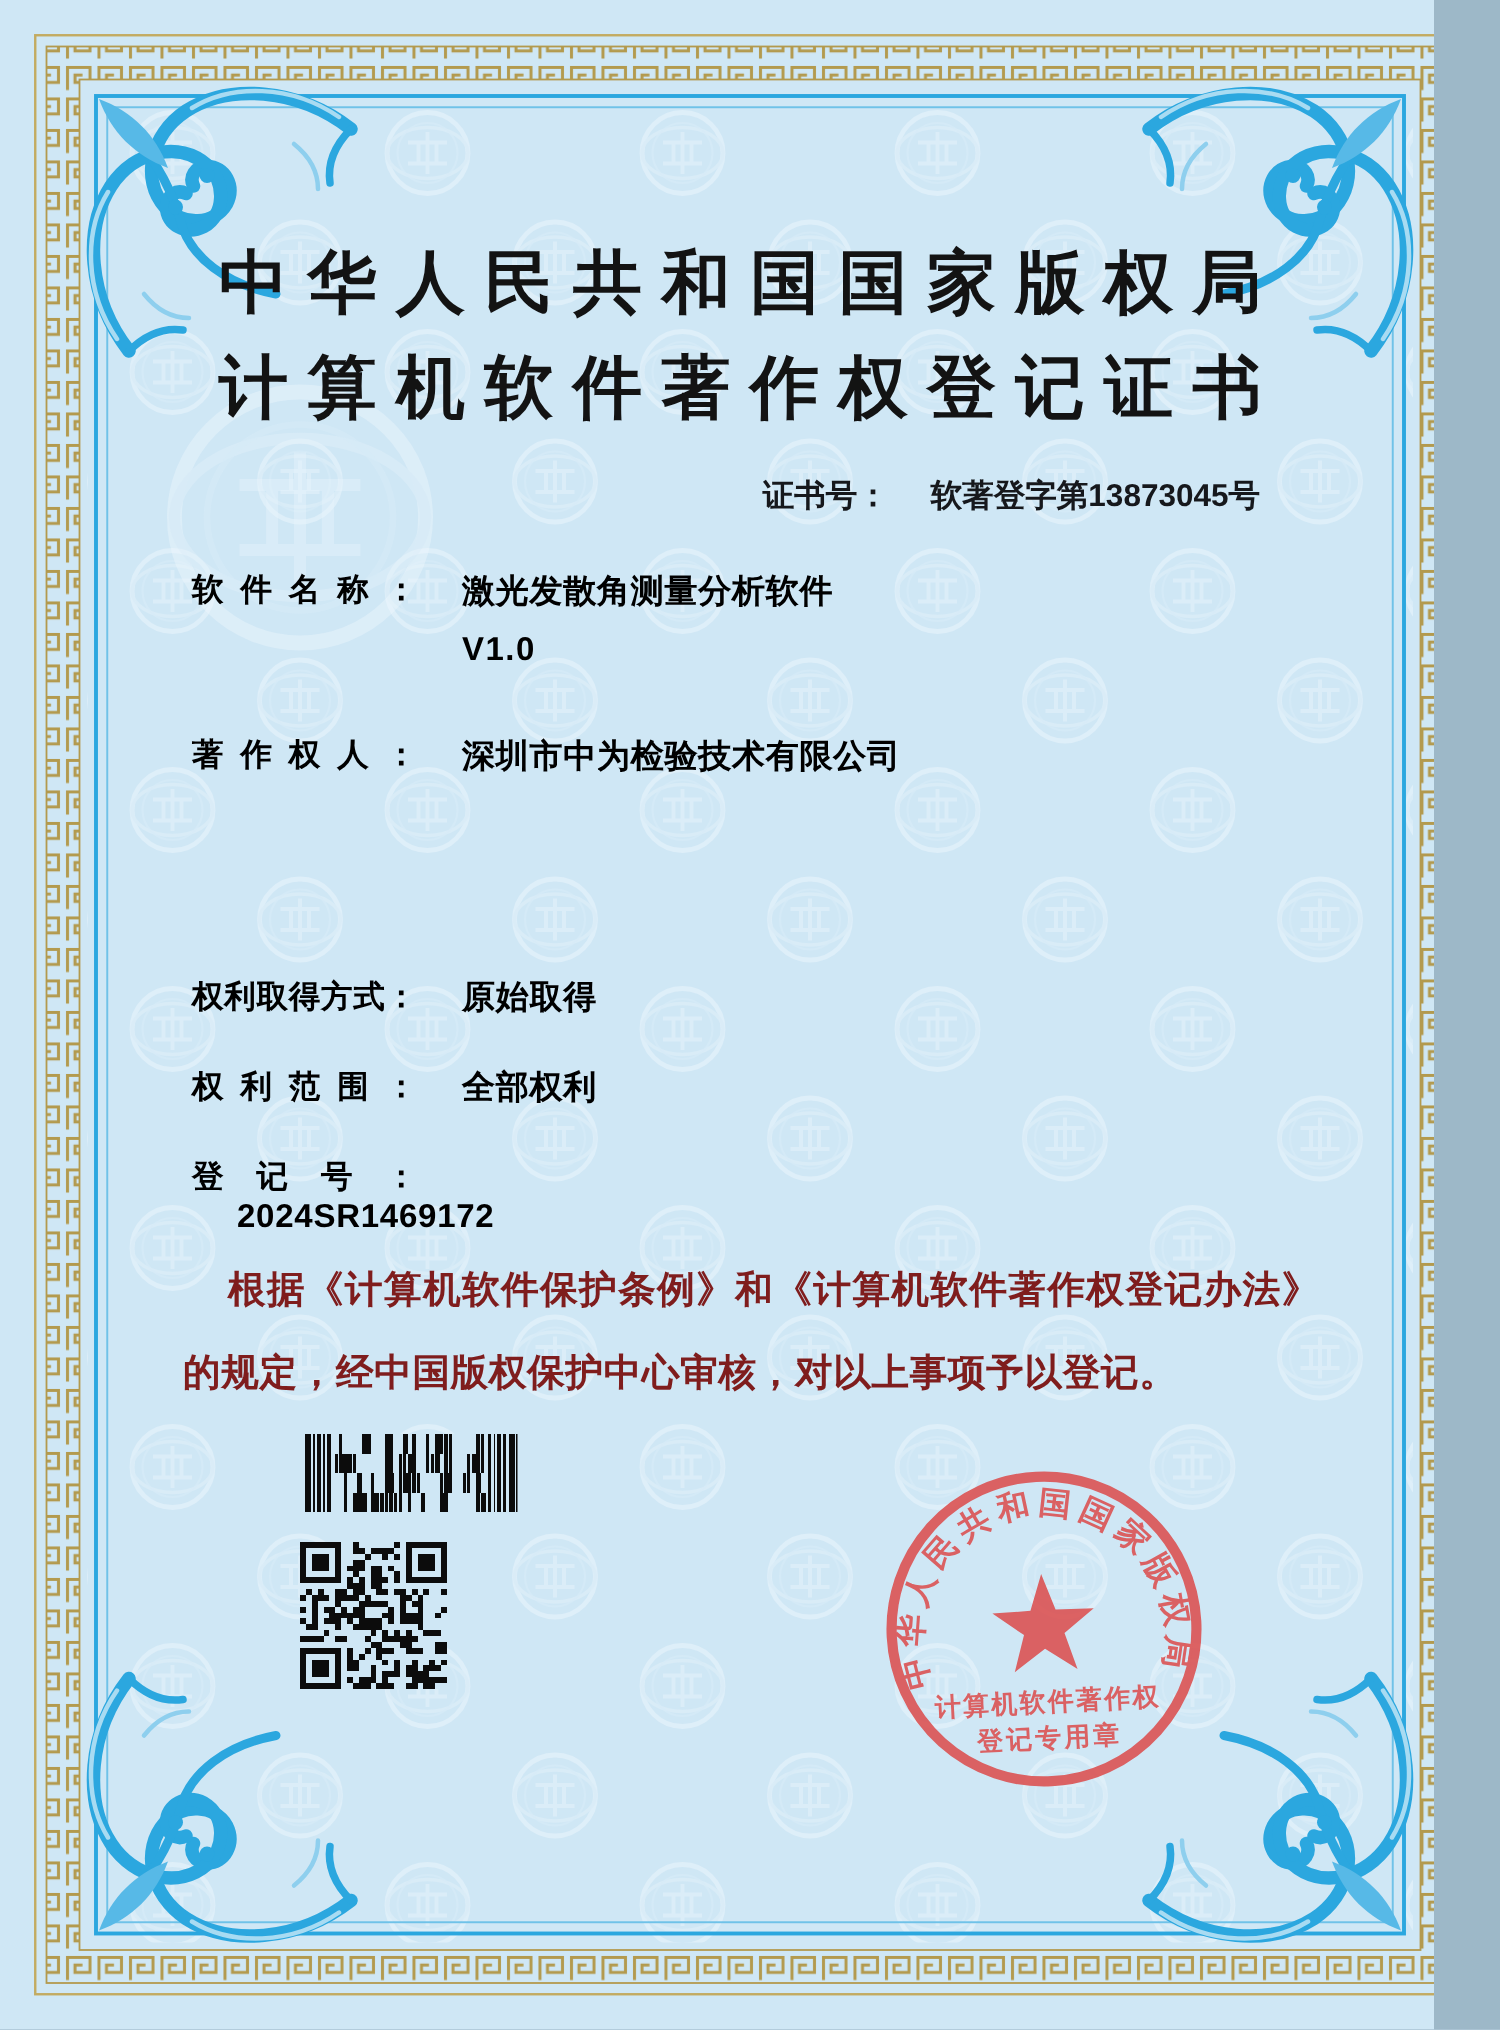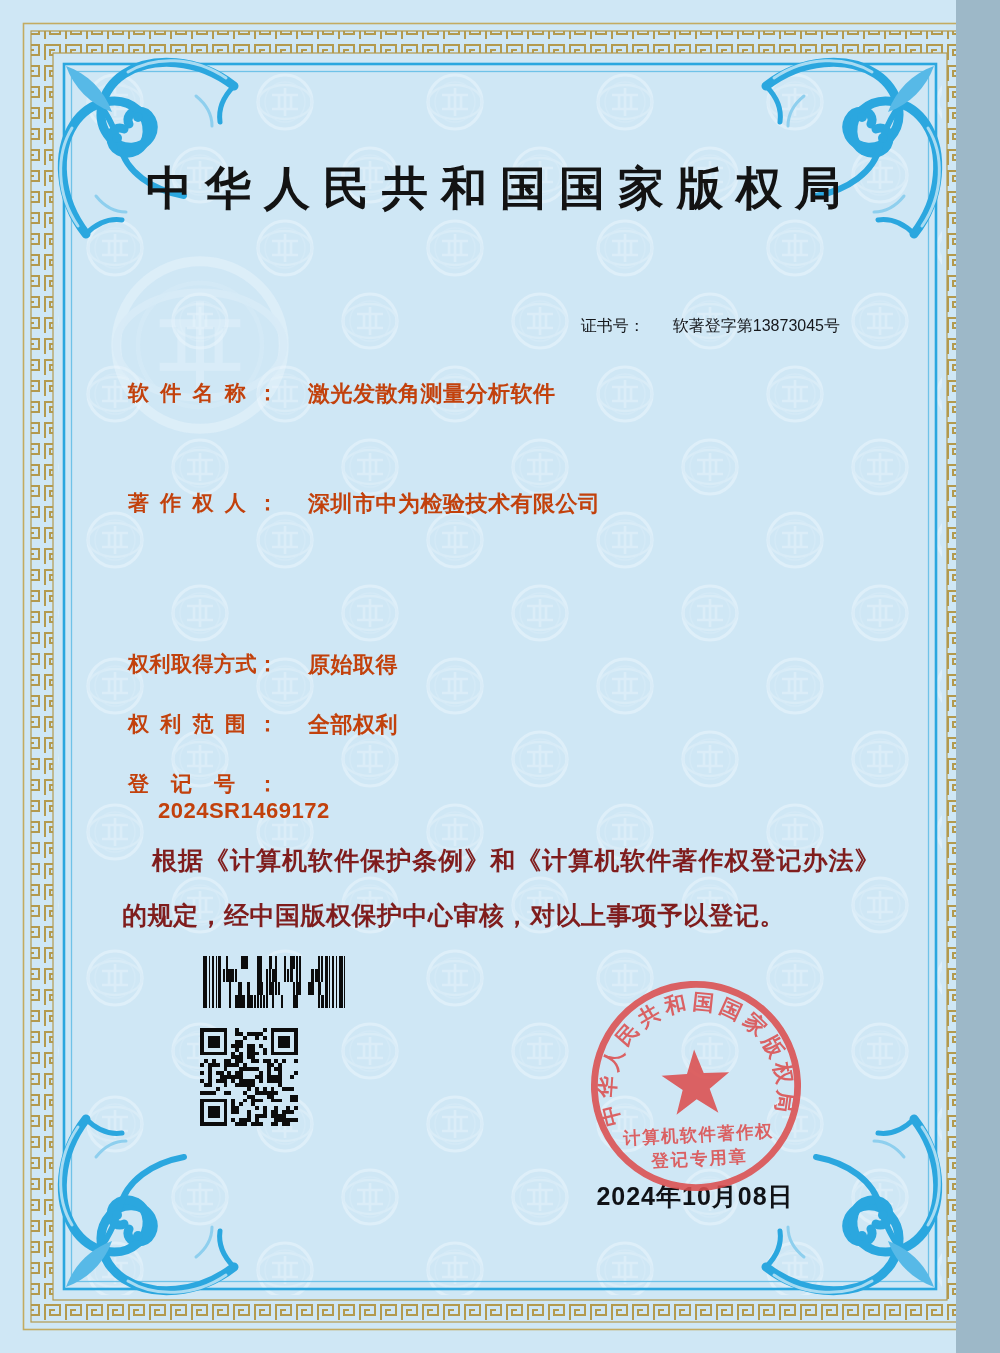--- a/index.html
+++ b/index.html
@@ -15,27 +15,27 @@
     position:absolute;left:0;width:1000px;text-align:center;z-index:2;
     font-family:"Liberation Serif","DejaVu Serif",serif;
     font-weight:700;font-size:46px;letter-spacing:13px;color:#131313;
     white-space:nowrap;
   }
   #title-line1{top:158px;}
   #title-line2{top:228px;}
 
   .certno{
     position:absolute;top:316px;right:116px;z-index:2;
-    font-size:16px;font-weight:400;color:#16181c;white-space:nowrap;
+    font-size:21px;font-weight:700;color:#16181c;white-space:nowrap;
   }
   .certno .gap{display:inline-block;width:28px;}
 
   .row{
     position:absolute;left:128px;z-index:2;display:flex;align-items:flex-start;
-    font-weight:700;font-size:22px;color:#c2410c;
+    font-weight:700;font-size:22px;color:#000000;
   }
   .row .lbl{
     flex:none;width:150px;font-size:21px;
     text-align:justify;text-align-last:justify;
   }
   .row .val{margin-left:30px;white-space:nowrap;letter-spacing:0.5px;}
   .row .v2{margin-top:11px;letter-spacing:1px;}
   #row-software{top:379px;}
   #row-owner{top:489px;}
   #row-acquire{top:650px;}
@@ -107,29 +107,31 @@
     <rect x="64" y="64" width="872" height="1225" fill="none" stroke="#2ba7df" stroke-width="2.6"></rect>
     <rect x="71.5" y="71.5" width="857" height="1210" fill="none" stroke="#6fc2e8" stroke-width="1.3"></rect>
 
     <use href="#corner" xlink:href="#corner"></use>
     <use href="#corner" xlink:href="#corner" transform="translate(1000,0) scale(-1,1)"></use>
     <use href="#corner" xlink:href="#corner" transform="translate(0,1353) scale(1,-1)"></use>
     <use href="#corner" xlink:href="#corner" transform="translate(1000,1353) scale(-1,-1)"></use>
   </svg>
 
   <div class="title" id="title-line1">中华人民共和国国家版权局</div>
+  <div class="title" id="title-line2">计算机软件著作权登记证书</div>
 
   <div class="certno">
     <span>证书号：</span><span class="gap"></span><span>软著登字第13873045号</span>
   </div>
 
   <div class="row" id="row-software">
     <span class="lbl">软件名称：</span>
     <span class="val">
       <div>激光发散角测量分析软件</div>
+      <div class="v2">V1.0</div>
     </span>
   </div>
 
   <div class="row" id="row-owner">
     <span class="lbl">著作权人：</span>
     <span class="val">深圳市中为检验技术有限公司</span>
   </div>
 
   <div class="row" id="row-acquire">
     <span class="lbl">权利取得方式：</span>
@@ -458,15 +460,14 @@
     </defs>
     <circle cx="105" cy="105" r="97" fill="none" stroke="#dc4f4f" stroke-width="6.5"></circle>
     <polygon fill="#dc4f4f" points="105,70 113,93 137.3,93.5 117.9,108.2 125,131.5 105,117.6 85,131.5 92.1,108.2 72.7,93.5 97,93"></polygon>
     <text font-size="20.5" font-weight="bold" fill="#dc4f4f" letter-spacing="4.5" font-family="Liberation Sans, sans-serif">
       <textPath href="#sealArc" startOffset="50%" text-anchor="middle">中华人民共和国国家版权局</textPath>
     </text>
     <text x="105" y="157" text-anchor="middle" font-size="16.5" font-weight="bold" fill="#dc4f4f" letter-spacing="1.5" font-family="Liberation Sans, sans-serif">计算机软件著作权</text>
     <text x="105" y="180" text-anchor="middle" font-size="16.5" font-weight="bold" fill="#dc4f4f" letter-spacing="2" font-family="Liberation Sans, sans-serif">登记专用章</text>
   </svg>
 
-  <div class="date">2024年10月08日</div>
 
 </div>
 
 </body></html>

